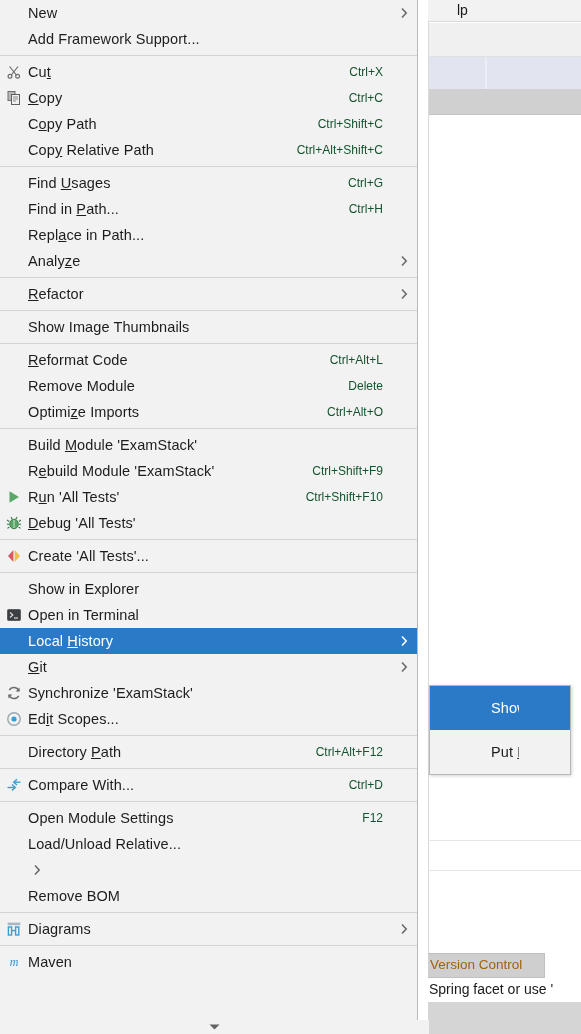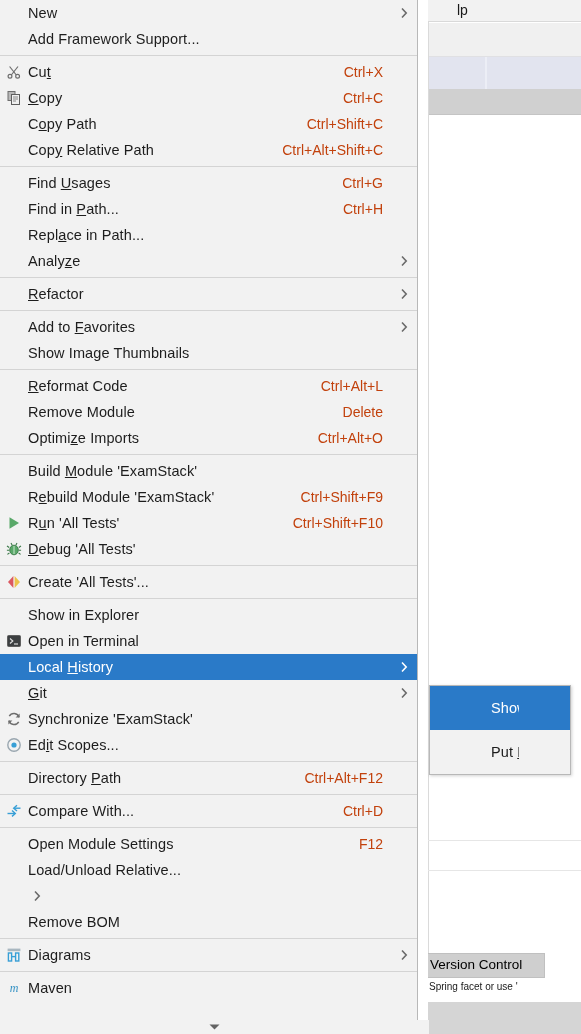--- a/index.html
+++ b/index.html
@@ -49,29 +49,29 @@
   .bg-divline-2 {
     position: absolute; left: 428px; top: 870px; width: 153px; height: 1px;
     background: #e6e6e6;
   }
   .bg-vcs-tab {
     position: absolute; left: 428px; top: 953px; width: 117px; height: 25px;
     background: #cfcfcf; border: 1px solid #c0c0c0; border-left: none;
   }
   .bg-vcs-label {
     position: absolute; left: 430px; top: 957px;
-    font-size: 13.5px; color: #000000; white-space: nowrap;
+    font-size: 13.5px; color: #a16207; white-space: nowrap;
   }
   .bg-notify {
     position: absolute; left: 428px; top: 978px; width: 153px; height: 24px;
     background: #ffffff;
   }
   .bg-notify-text {
     position: absolute; left: 429px; top: 981px;
-    font-size: 10px; color: #1a1a1a; white-space: nowrap;
+    font-size: 14px; color: #1a1a1a; white-space: nowrap;
   }
   .bg-bottomfill {
     position: absolute; left: 428px; top: 1002px; width: 153px; height: 32px;
     background: #d5d5d5;
   }
 
   
   .menu {
     position: absolute; left: 0; top: 0;
     width: 418px; height: 1034px;
@@ -94,22 +94,22 @@
   }
   .menu-item .lbl {
     font-size: 14.5px;
     color: #1d1d1d;
     flex: 1 1 auto;
     overflow: hidden;
     letter-spacing: 0.1px;
   }
   .menu-item .lbl u { text-decoration: underline; text-underline-offset: 1px; }
   .menu-item .acc {
-    font-size: 14px;
-    color: #c2410c;
+    font-size: 12px;
+    color: #14532d;
     padding-right: 12px;
     margin-left: 18px;
   }
   .menu-item .arrow {
     width: 22px; min-width: 22px;
     display: flex; align-items: center; justify-content: center;
     padding-right: 4px;
   }
   .menu-item.selected { background: #2a7ac8; }
   .menu-item.selected .lbl,
@@ -251,29 +251,20 @@
         <span class="lbl"><u>R</u>efactor</span>
         <span class="arrow">
           <svg width="8" height="12" viewBox="0 0 8 12">
             <path class="chev" d="M2 1.5 L6.2 6 L2 10.5"></path>
           </svg>
         </span>
       </div>
       <div class="sep"></div>
       <div class="menu-item">
         <span class="ico"></span>
-        <span class="lbl">Add to <u>F</u>avorites</span>
-        <span class="arrow">
-          <svg width="8" height="12" viewBox="0 0 8 12">
-            <path class="chev" d="M2 1.5 L6.2 6 L2 10.5"></path>
-          </svg>
-        </span>
-      </div>
-      <div class="menu-item">
-        <span class="ico"></span>
         <span class="lbl">Show Image Thumbnails</span>
         <span class="arrow"></span>
       </div>
       <div class="sep"></div>
       <div class="menu-item">
         <span class="ico"></span>
         <span class="lbl"><u>R</u>eformat Code</span>
         <span class="acc">Ctrl+Alt+L</span>
         <span class="arrow"></span>
       </div>

